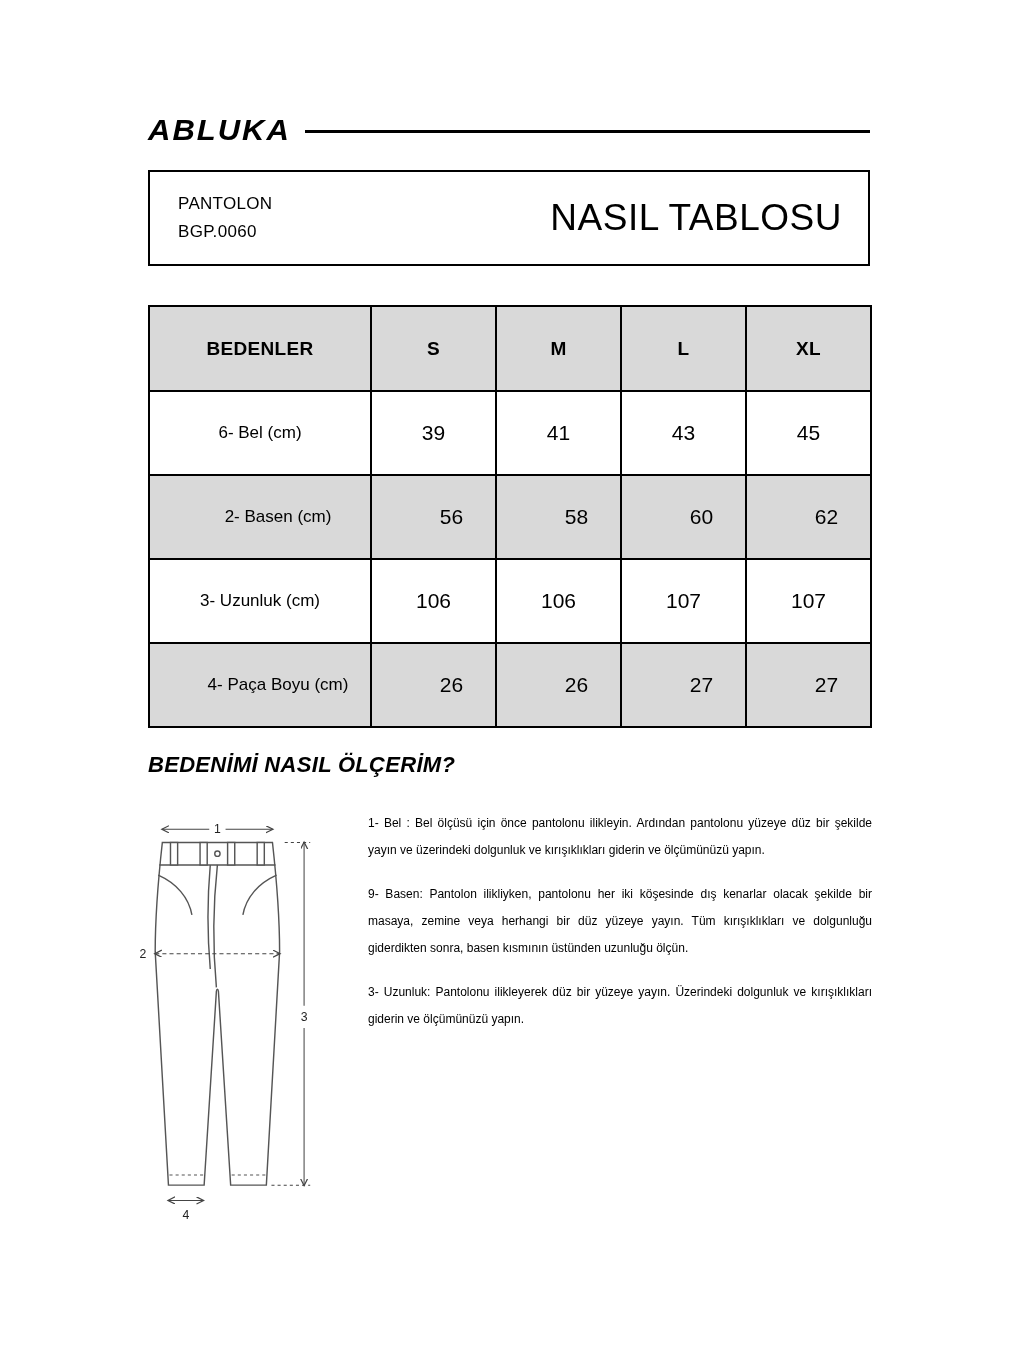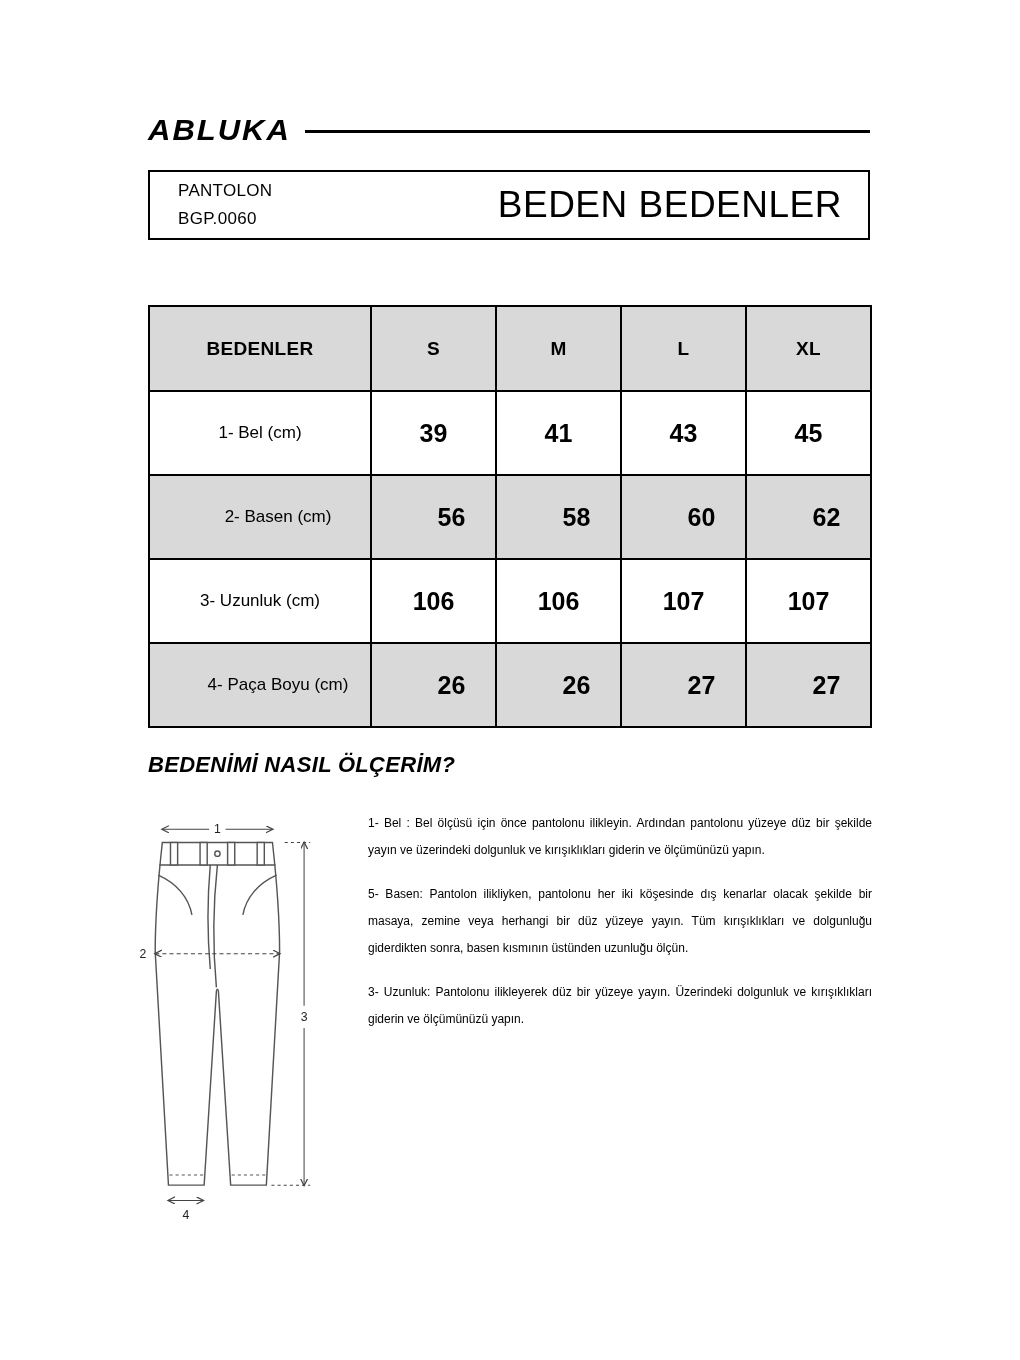--- a/index.html
+++ b/index.html
@@ -38,21 +38,21 @@
     height: 3px;
     background: #000;
     margin-left: 14px;
     margin-top: 3px;
   }
 
   
   .header-box {
     position: absolute;
     left: 148px; top: 170px;
-    width: 722px; height: 70px;
+    width: 722px; height: 96px;
     border: 2px solid #000;
     display: flex;
     align-items: center;
     justify-content: space-between;
     padding: 0 26px 0 28px;
     background: #fff;
   }
   .product-meta {
     font-size: 17px;
     line-height: 1.65;
@@ -82,21 +82,21 @@
   .size-table th {
     height: 85px;
     background: #d9d9d9;
     font-size: 19px;
     font-weight: 700;
     letter-spacing: 0.3px;
   }
   .size-table td { height: 84px; }
   .size-table tr.alt td { background: #d9d9d9; padding-left: 36px; }
   td.row-label { font-size: 17px; font-weight: 400; }
-  td.cell-value { font-size: 25px; font-weight: 700; }
+  td.cell-value { font-size: 21px; font-weight: 400; }
 
   
   .section-heading {
     position: absolute;
     left: 148px; top: 752px;
     font-size: 22px;
     font-weight: 800;
     letter-spacing: 0.3px;
     font-style: italic;
   }
@@ -138,21 +138,21 @@
   <div class="logo-row">
     <div class="logo">ABLUKA</div>
     <div class="logo-rule"></div>
   </div>
 
   <div class="header-box">
     <div class="product-meta">
       <div>PANTOLON</div>
       <div>BGP.0060</div>
     </div>
-    <div class="doc-title">BEDEN BEDENLER</div>
+    <div class="doc-title">NASIL TABLOSU</div>
   </div>
 
   <table class="size-table">
     <colgroup>
       <col style="width:222px">
       <col style="width:125px">
       <col style="width:125px">
       <col style="width:125px">
       <col style="width:125px">
     </colgroup>
@@ -160,21 +160,21 @@
       <tr>
         <th>BEDENLER</th>
         <th>S</th>
         <th>M</th>
         <th>L</th>
         <th>XL</th>
       </tr>
     </thead>
     <tbody>
       <tr>
-        <td class="row-label">1- Bel (cm)</td>
+        <td class="row-label">6- Bel (cm)</td>
         <td class="cell-value">39</td>
         <td class="cell-value">41</td>
         <td class="cell-value">43</td>
         <td class="cell-value">45</td>
       </tr>
       <tr class="alt">
         <td class="row-label">2- Basen (cm)</td>
         <td class="cell-value">56</td>
         <td class="cell-value">58</td>
         <td class="cell-value">60</td>
@@ -238,19 +238,19 @@
 
         <text class="measure-label" x="120" y="17" text-anchor="middle">1</text>
         <text class="measure-label" x="47" y="139" text-anchor="middle">2</text>
         <text class="measure-label" x="205" y="201" text-anchor="middle">3</text>
         <text class="measure-label" x="89" y="395" text-anchor="middle">4</text>
       </svg>
     </div>
 
     <div class="instructions">
       <p>1- Bel : Bel ölçüsü için önce pantolonu ilikleyin. Ardından pantolonu yüzeye düz bir şekilde yayın ve üzerindeki dolgunluk ve kırışıklıkları giderin ve ölçümünüzü yapın.</p>
-      <p>5- Basen: Pantolon ilikliyken, pantolonu her iki köşesinde dış kenarlar olacak şekilde bir masaya, zemine veya herhangi bir düz yüzeye yayın. Tüm kırışıklıkları ve dolgunluğu giderdikten sonra, basen kısmının üstünden uzunluğu ölçün.</p>
+      <p>9- Basen: Pantolon ilikliyken, pantolonu her iki köşesinde dış kenarlar olacak şekilde bir masaya, zemine veya herhangi bir düz yüzeye yayın. Tüm kırışıklıkları ve dolgunluğu giderdikten sonra, basen kısmının üstünden uzunluğu ölçün.</p>
       <p>3- Uzunluk: Pantolonu ilikleyerek düz bir yüzeye yayın. Üzerindeki dolgunluk ve kırışıklıkları giderin ve ölçümünüzü yapın.</p>
     </div>
 
   </div>
 
 </div>
 
 </body></html>

